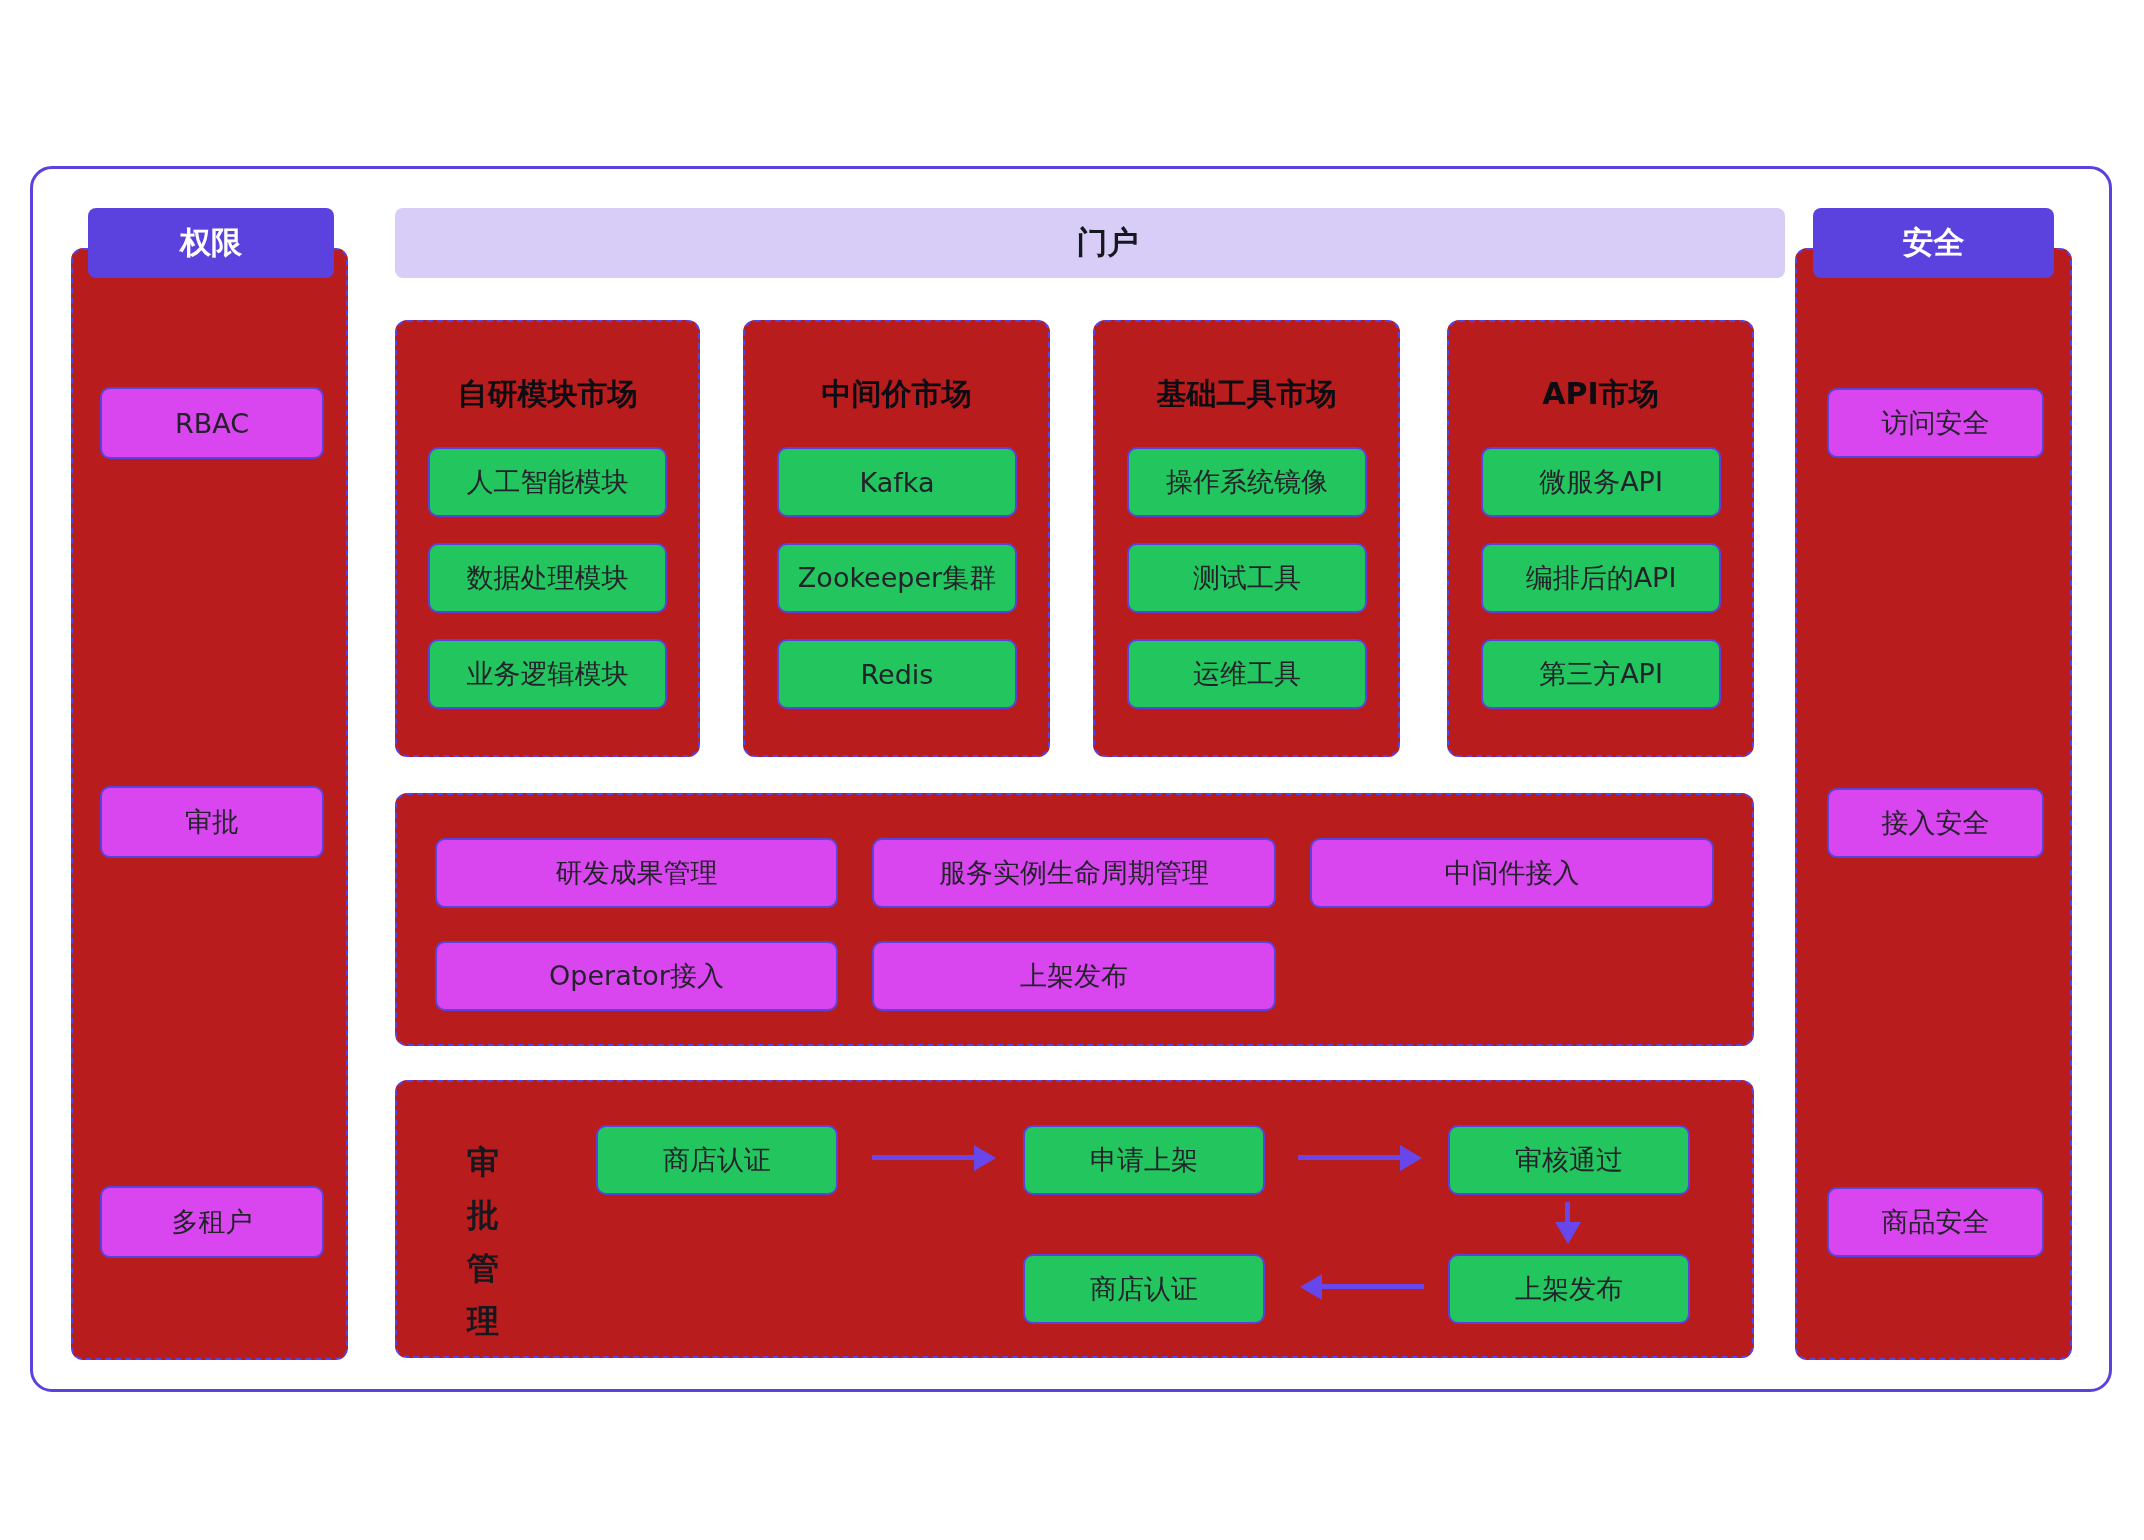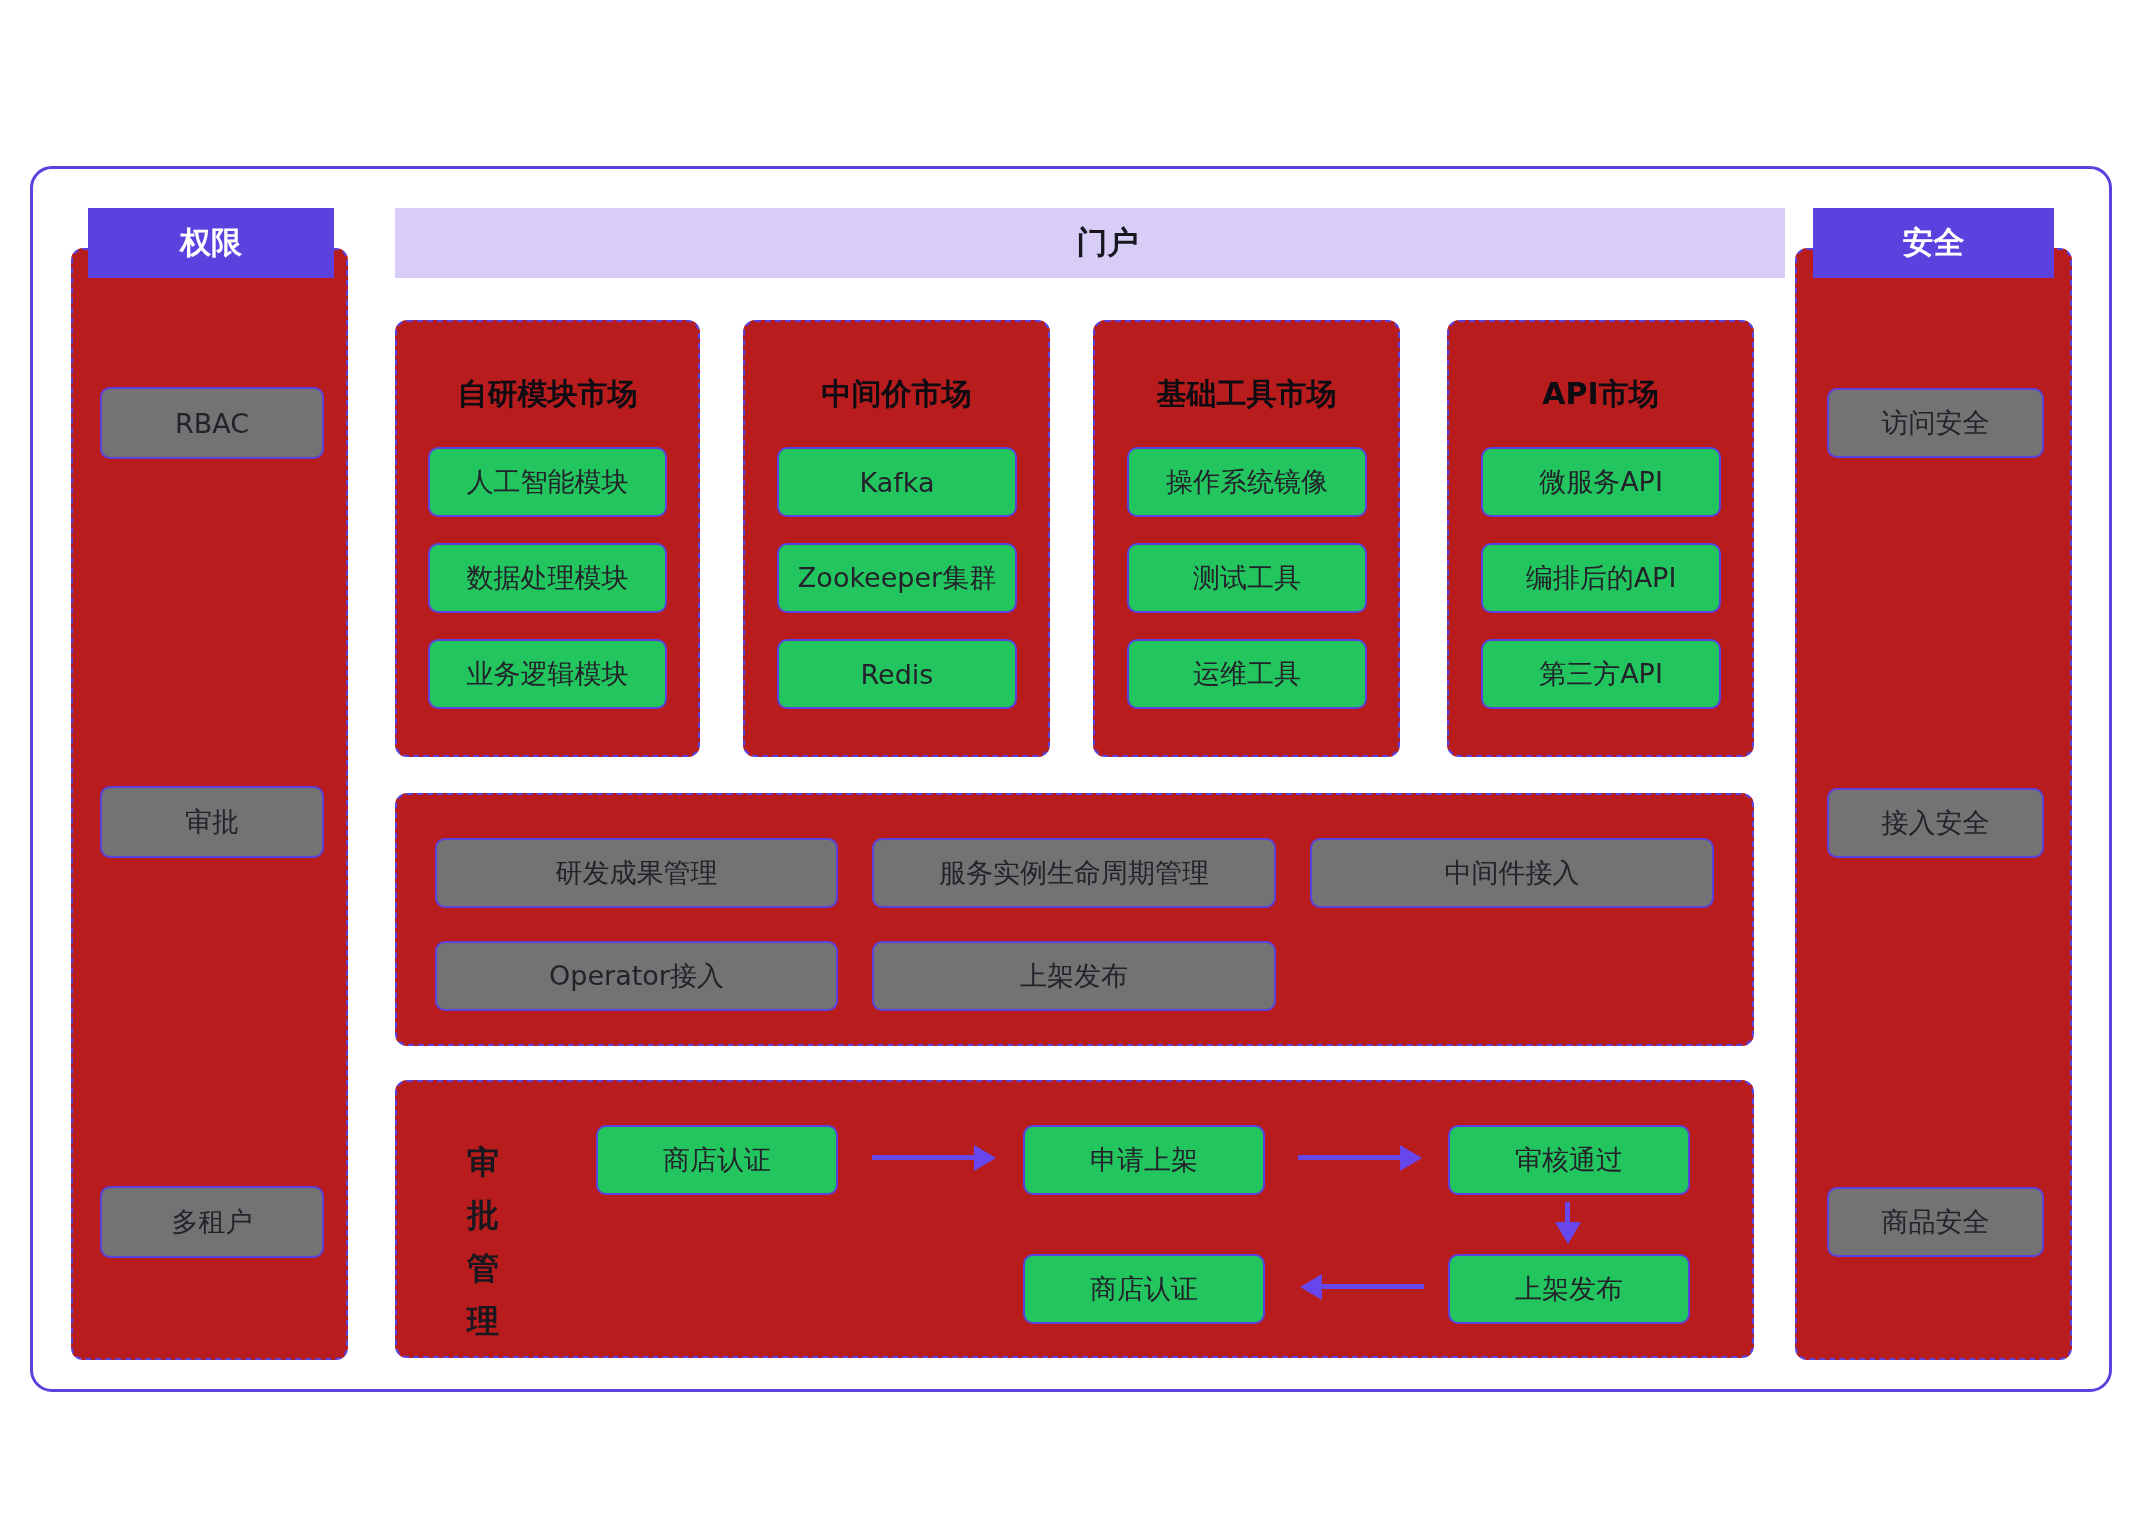--- a/index.html
+++ b/index.html
@@ -10,28 +10,28 @@
   .outer {
     position:absolute; left:30px; top:166px; width:2076px; height:1220px;
     border:3px solid #5b42df; border-radius:22px; background:#ffffff;
   }
   .panel {
     position:absolute; border:2px dashed #5b42df; border-radius:12px;
     background:#b91c1c;
   }
   .hdr {
     position:absolute; display:flex; align-items:center; justify-content:center;
-    border-radius:0; font-weight:bold; font-size:31px; z-index:4;
+    border-radius:8px; font-weight:bold; font-size:31px; z-index:4;
   }
   .hdr.solid { background:#5b42df; color:#ffffff; }
   .hdr.light { background:#d7cdf6; color:#17171f; font-weight:600;padding-left:35px; }
   .box {
     position:absolute; display:flex; align-items:center; justify-content:center;
     font-size:27px; color:#23222b; border:2px solid #5b42df; border-radius:10px;
-    background:#737373; z-index:3; white-space:nowrap;
+    background:#d946ef; z-index:3; white-space:nowrap;
   }
   .box.lav { background:#22c55e; }
   .mtitle {
     position:absolute; left:0; width:100%; text-align:center;
     font-weight:bold; font-size:30px; color:#0c0c12;
   }
   .vlabel {
     position:absolute; width:44px; display:flex; flex-direction:column;
     align-items:center; font-weight:bold; font-size:32px; color:#17171f;
     line-height:53px; z-index:3;

